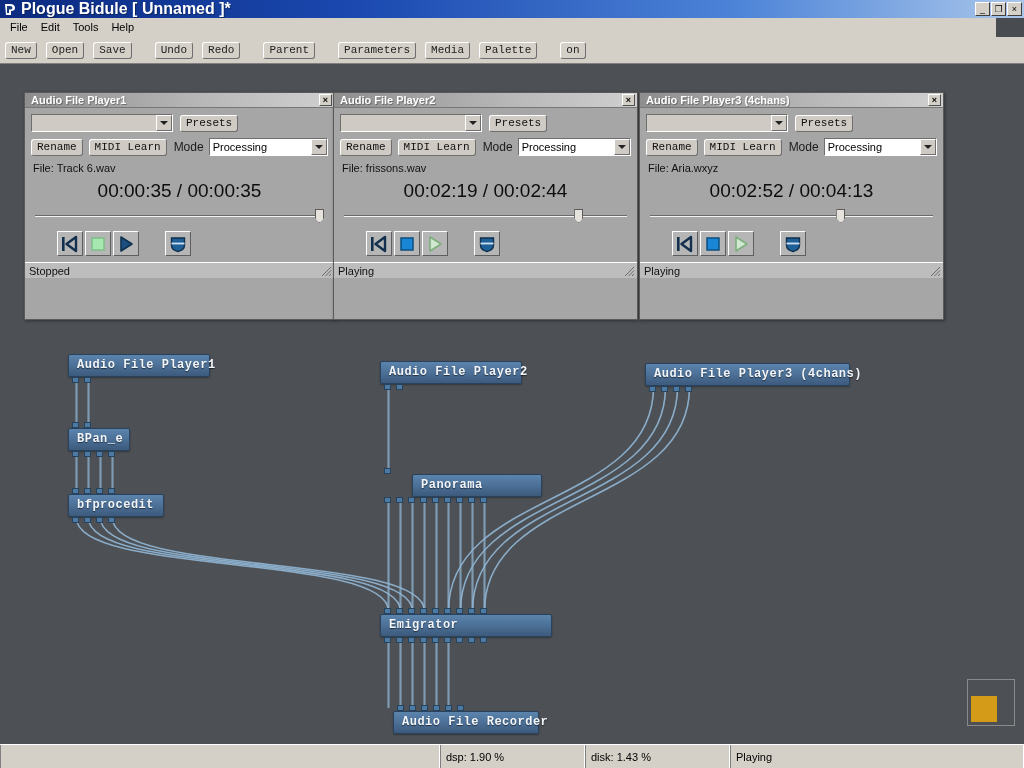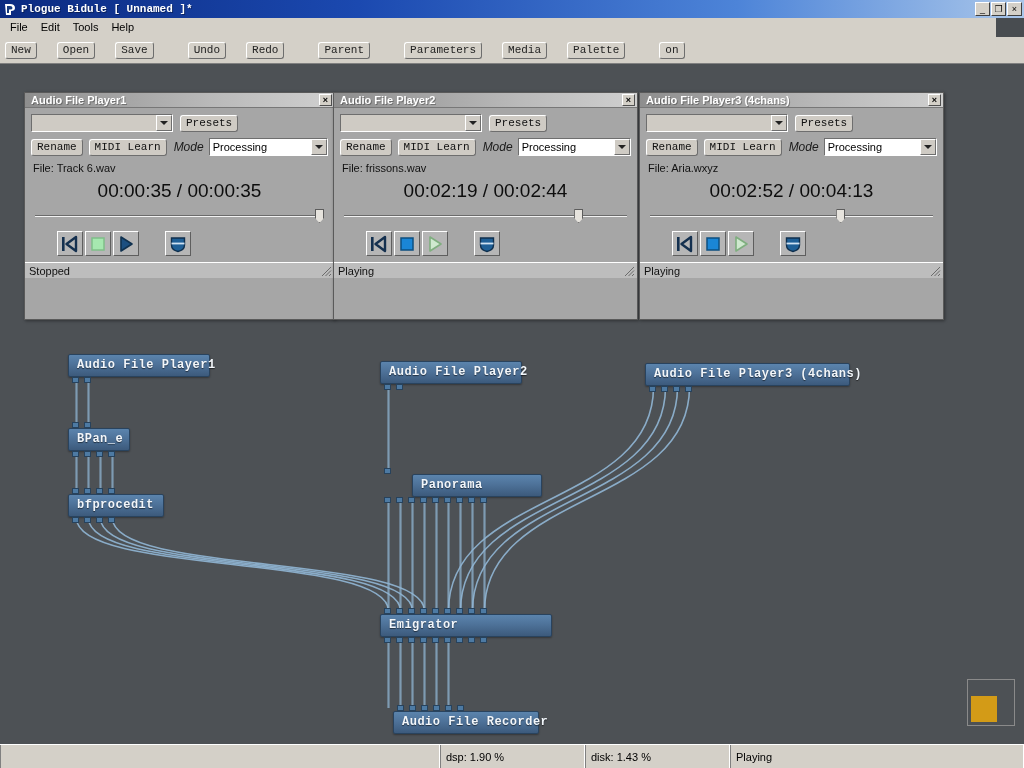--- a/index.html
+++ b/index.html
@@ -17,24 +17,23 @@
     position: absolute; left: 0; top: 0; width: 1024px; height: 18px;
     background: linear-gradient(to right, #0b2a80 0%, #1b49b0 35%, #4d84d8 72%, #a9c6ea 100%);
     display: flex; align-items: center;
   }
   .tb-icon {
     width: 14px; height: 13px; margin-left: 3px; margin-right: 4px;
     position: relative; flex: 0 0 auto;
   }
   .tb-icon svg { display: block; }
   .tb-title {
-    color: #ffffff; font-size: 11px; font-weight: bold;
+    color: #ffffff; font-size: 16px; font-weight: bold;
     letter-spacing: 0px; white-space: nowrap;
     text-shadow: 1px 1px 0 rgba(0,0,0,.35);
-    font-family: Liberation Mono, monospace;
   }
   .tb-buttons { margin-left: auto; display: flex; gap: 1px; padding-right: 2px; }
   .tb-btn {
     width: 15px; height: 14px; background: #d4d0c8;
     border: 1px solid; border-color: #ffffff #404040 #404040 #ffffff;
     display: flex; align-items: center; justify-content: center;
     font-size: 9px; color: #000; line-height: 1; font-family: "Liberation Sans", sans-serif;
     cursor: default;
   }
 
@@ -52,21 +51,21 @@
     position: absolute; left: 0; top: 37px; width: 1024px; height: 27px;
     background: #d4d0c8; display: flex; align-items: center; padding-left: 5px;
     border-bottom: 1px solid #808080;
   }
   .tbar-btn {
     height: 17px; background: #d4d0c8;
     border: 1px solid; border-color: #ffffff #6e6e6e #6e6e6e #ffffff;
     border-radius: 3px;
     font-family: "Liberation Mono", monospace; font-size: 11px; color: #222;
     display: flex; align-items: center; justify-content: center;
-    padding: 0 5px; margin-right: 20px; cursor: default; white-space: nowrap;
+    padding: 0 5px; margin-right: 9px; cursor: default; white-space: nowrap;
   }
   .tbar-gap { width: 14px; flex: 0 0 auto; }
 
   
   .canvas {
     position: absolute; left: 0; top: 64px; width: 1024px; height: 684px;
     background: #4d5155; overflow: hidden;
   }
   .wires { position: absolute; left: 0; top: 0; width: 1024px; height: 684px; pointer-events: none; }
 
@@ -146,21 +145,21 @@
     border-top: 4px solid #222;
   }
   .sbtn {
     height: 17px; background: #cfcbc4;
     border: 1px solid; border-color: #ffffff #6e6e6e #6e6e6e #ffffff;
     border-radius: 3px;
     font-family: Liberation Mono, monospace; font-size: 11px; color: #111;
     display: flex; align-items: center; justify-content: center;
     padding: 0 5px; cursor: default; white-space: nowrap;
   }
-  .mode-label { font-size: 12px; color: #1b1b1b; margin: 0 5px 0 7px; font-style: italic; }
+  .mode-label { font-size: 12px; color: #1b1b1b; margin: 0 5px 0 7px; }
   .file-label { font-size: 11px; color: #111; margin: 4px 0 2px 2px; }
   .timecode {
     font-size: 19px; color: #0d0d0d; text-align: center;
     margin: 6px 0 7px 0; letter-spacing: 0px;
   }
 
   .slider { position: relative; height: 14px; margin: 0 4px 8px 4px; }
   .slider-track {
     position: absolute; top: 6px; left: 0; right: 0; height: 2px;
     background: #f2f2f2; border-top: 1px solid #6b6b6b;

